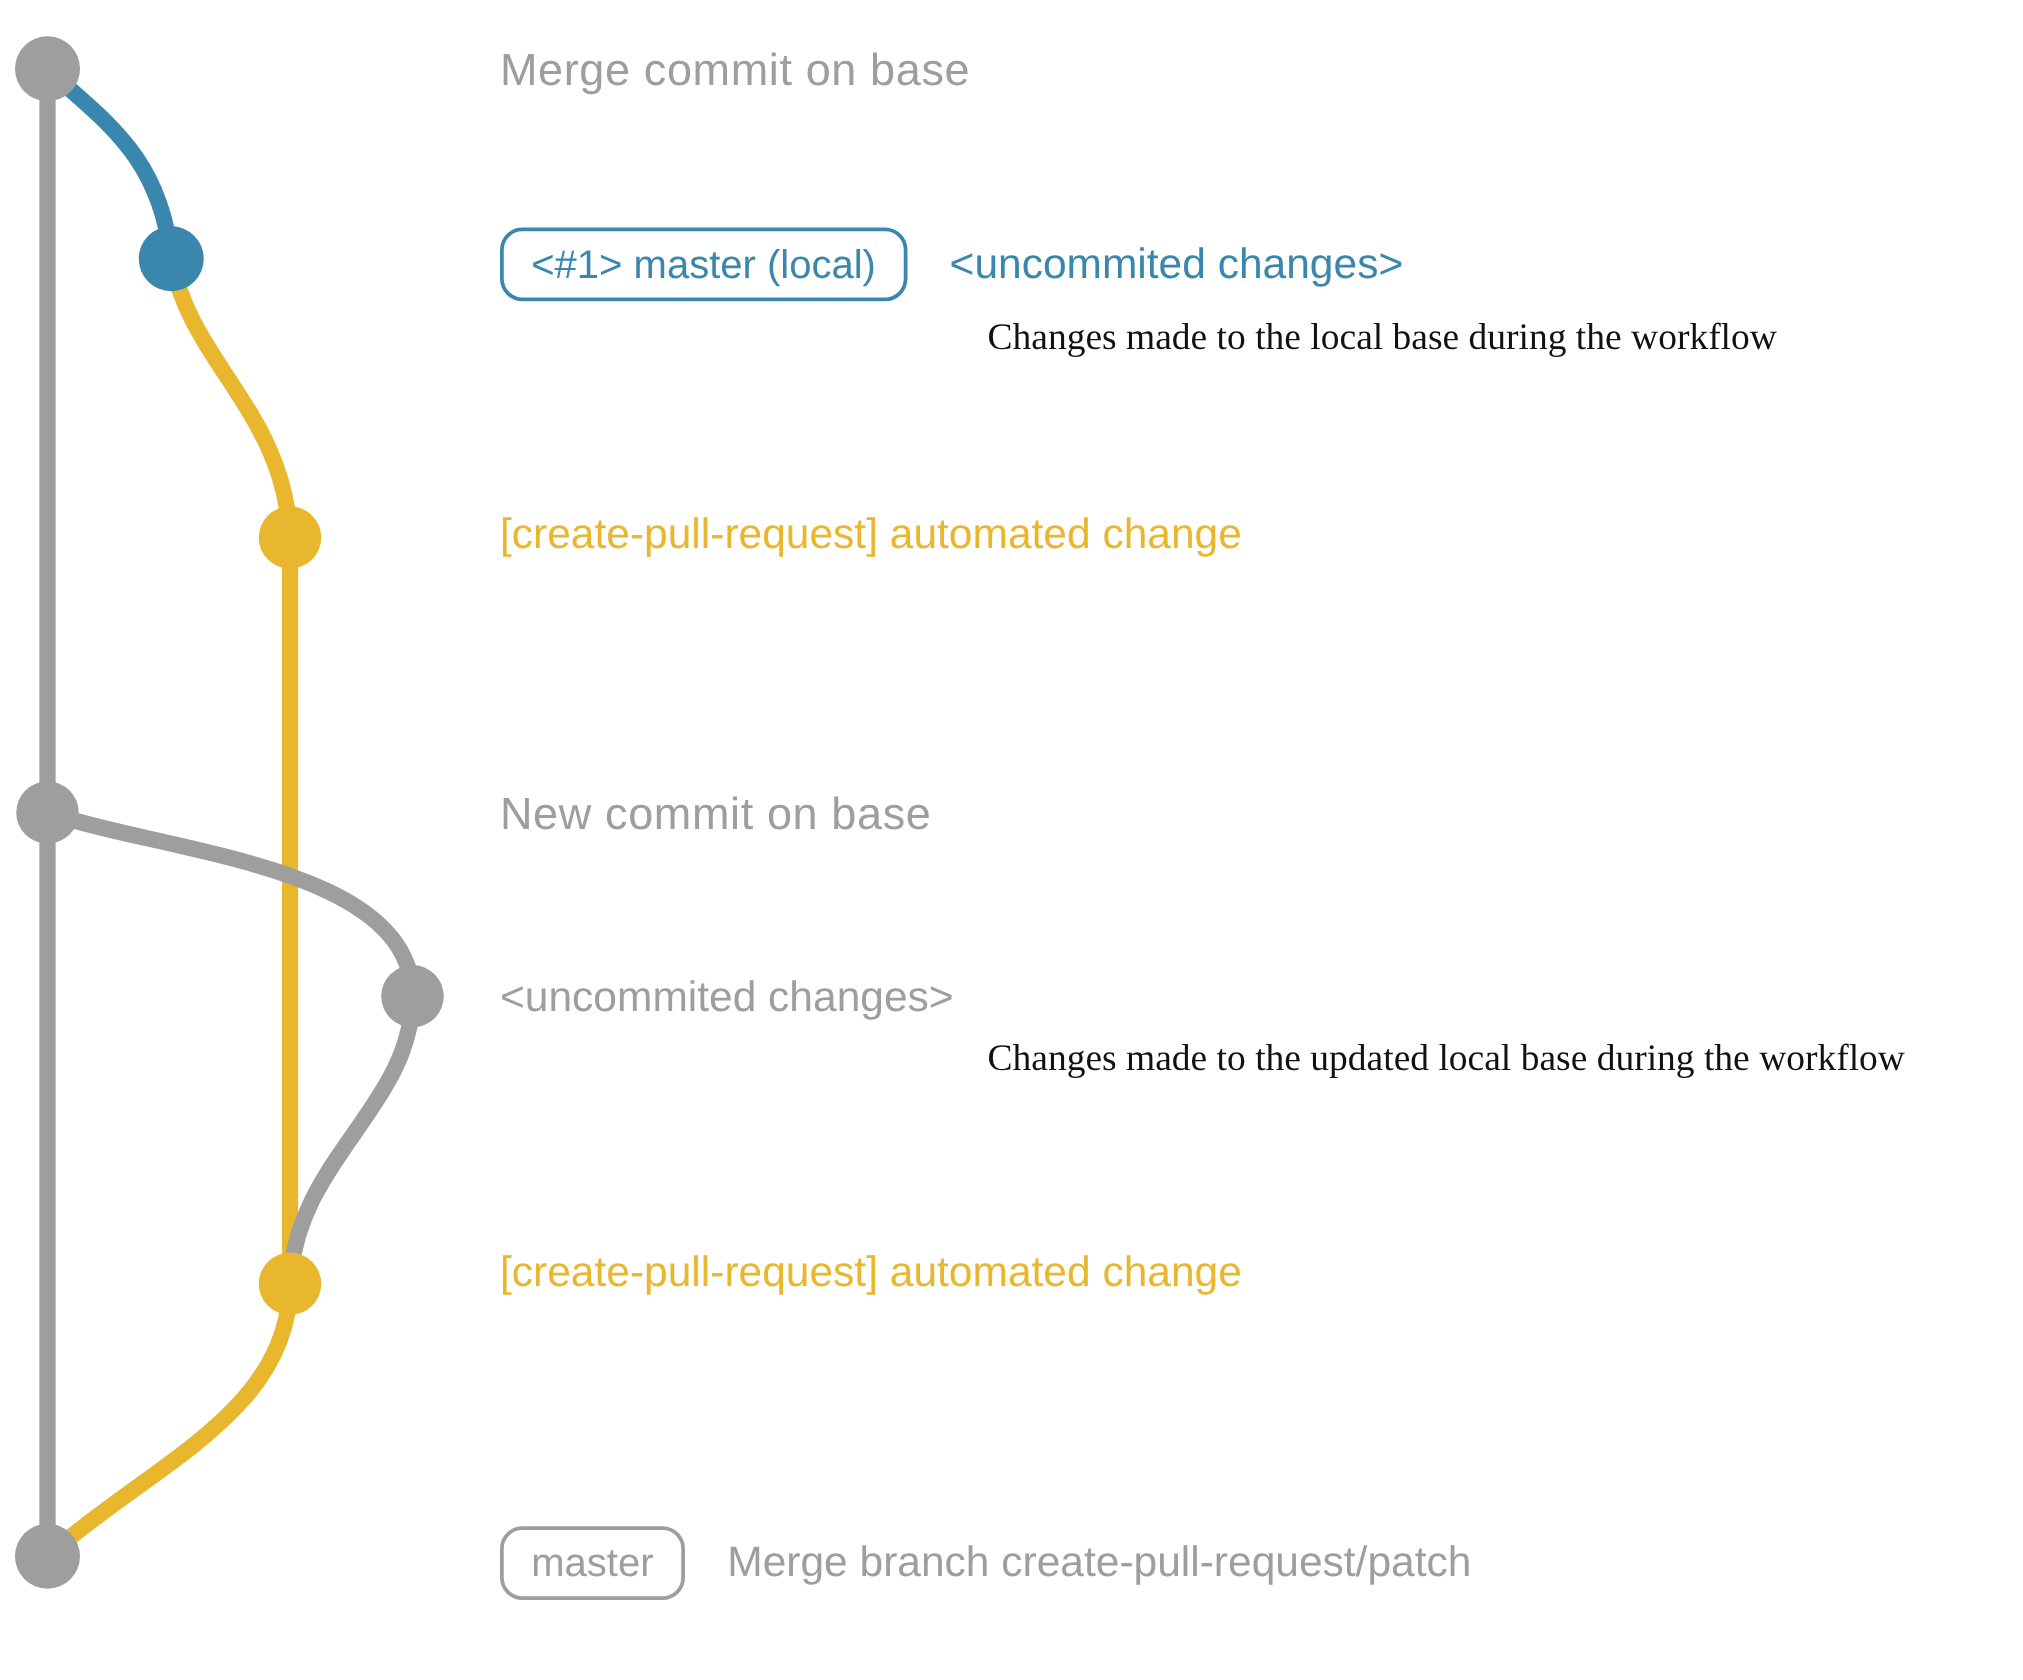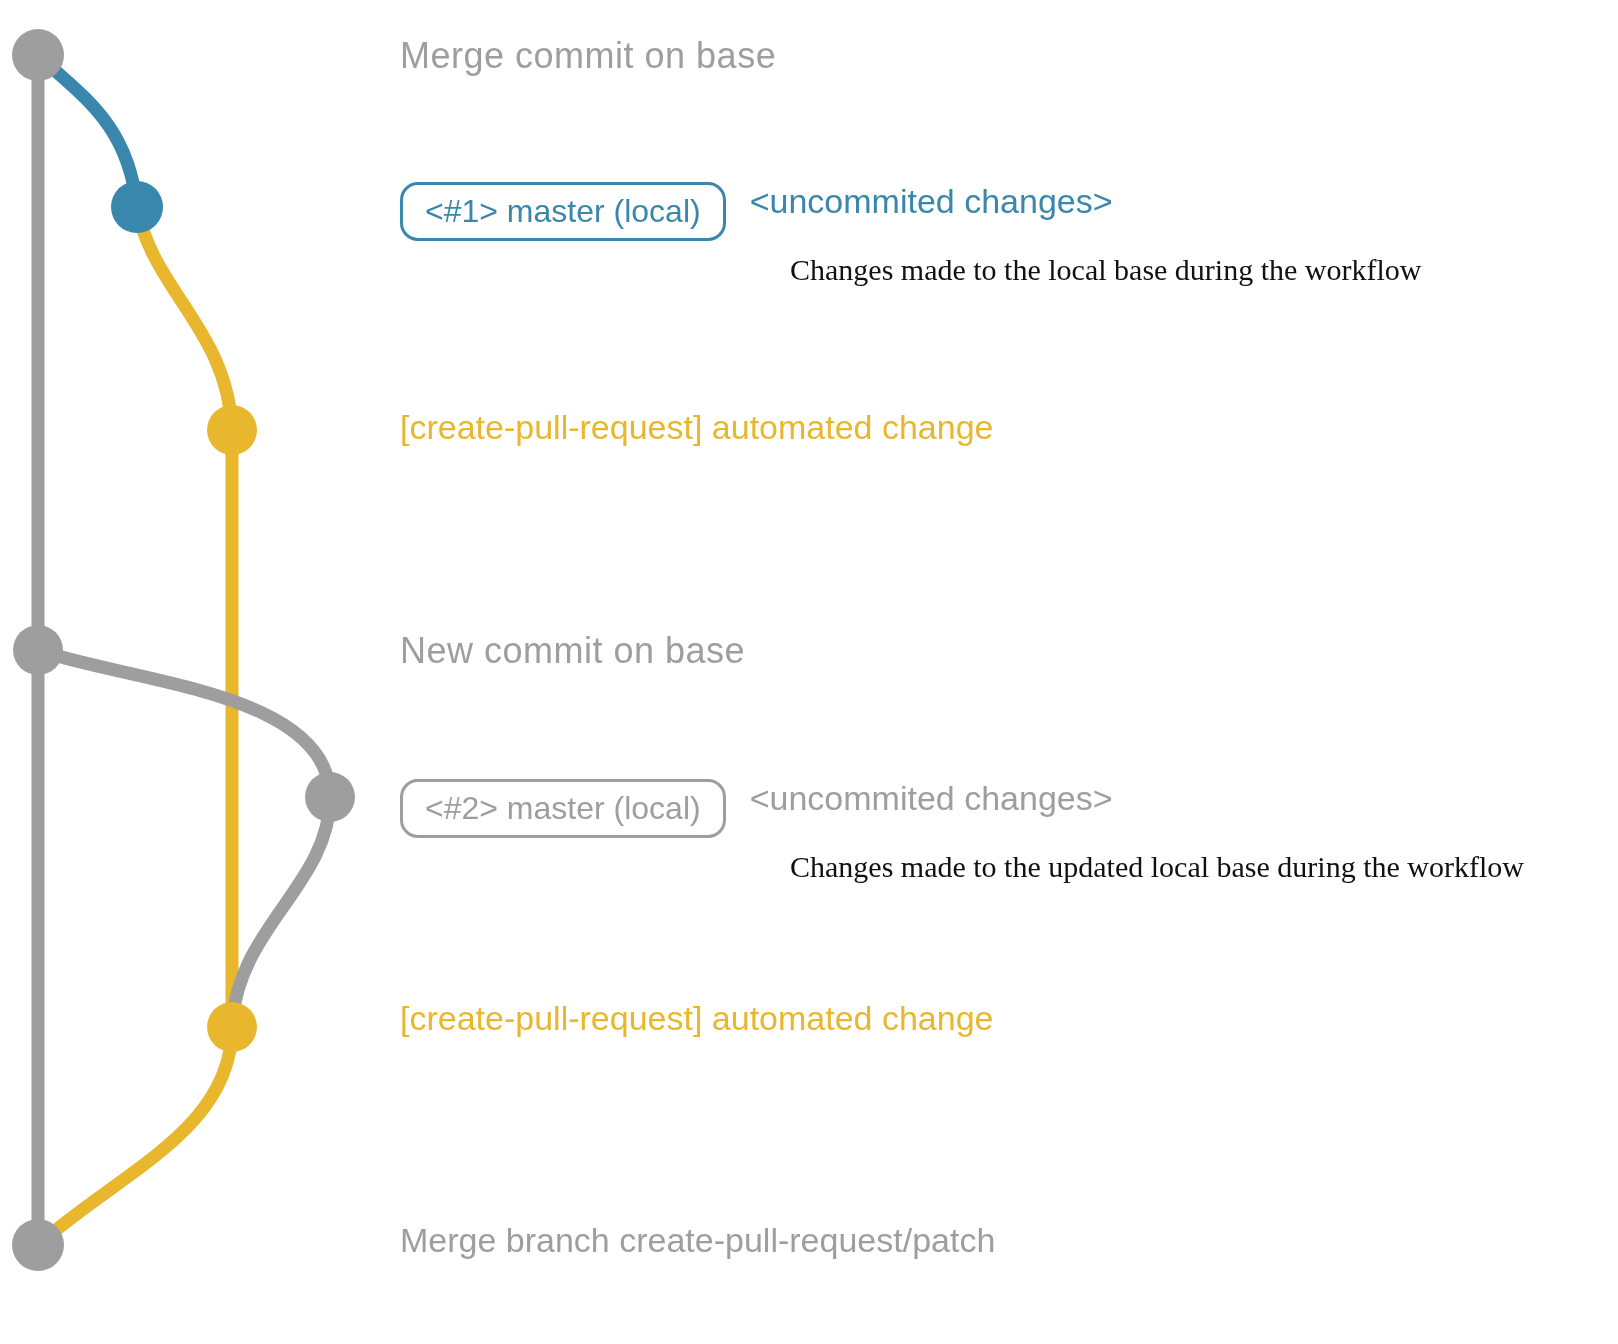--- a/index.html
+++ b/index.html
@@ -23,21 +23,22 @@
   .abs { position: absolute; }
 
   .gray-heading {
     color: var(--gray, #9e9e9e);
     font-size: 36px;
     letter-spacing: 0.5px;
   }
 
   .badge-line {
     display: flex;
-    gap: 24px;
+    align-items: center;
+    gap: 34px;
     white-space: nowrap;
   }
 
   .badge {
     display: inline-block;
     font-size: 32px;
     padding: 8px 22px;
     border: 3px solid currentColor;
     border-radius: 18px;
     white-space: nowrap;
@@ -113,31 +114,31 @@
   </div>
 
   <div class="abs pos-block2">
     <div class="annotation c-yellow">[create-pull-request] automated change</div>
   </div>
 
   <div class="abs pos-new-commit gray-heading">New commit on base</div>
 
   <div class="abs pos-block3">
     <div class="badge-line">
-      <span class="badge c-gray">&lt;#2&gt; master (local)</span>
       <span class="annotation c-gray">&lt;uncommited changes&gt;</span>
     </div>
     <div class="desc">Changes made to the updated local base during the workflow</div>
   </div>
 
   <div class="abs pos-block4">
     <div class="badge-line">
       <span class="annotation c-yellow">[create-pull-request] automated change</span>
     </div>
   </div>
 
   <div class="abs pos-block5">
     <div class="badge-line">
+      <span class="badge c-gray">master</span>
       <span class="annotation c-gray">Merge branch create-pull-request/patch</span>
     </div>
   </div>
 
 </div>
 
 </body></html>

